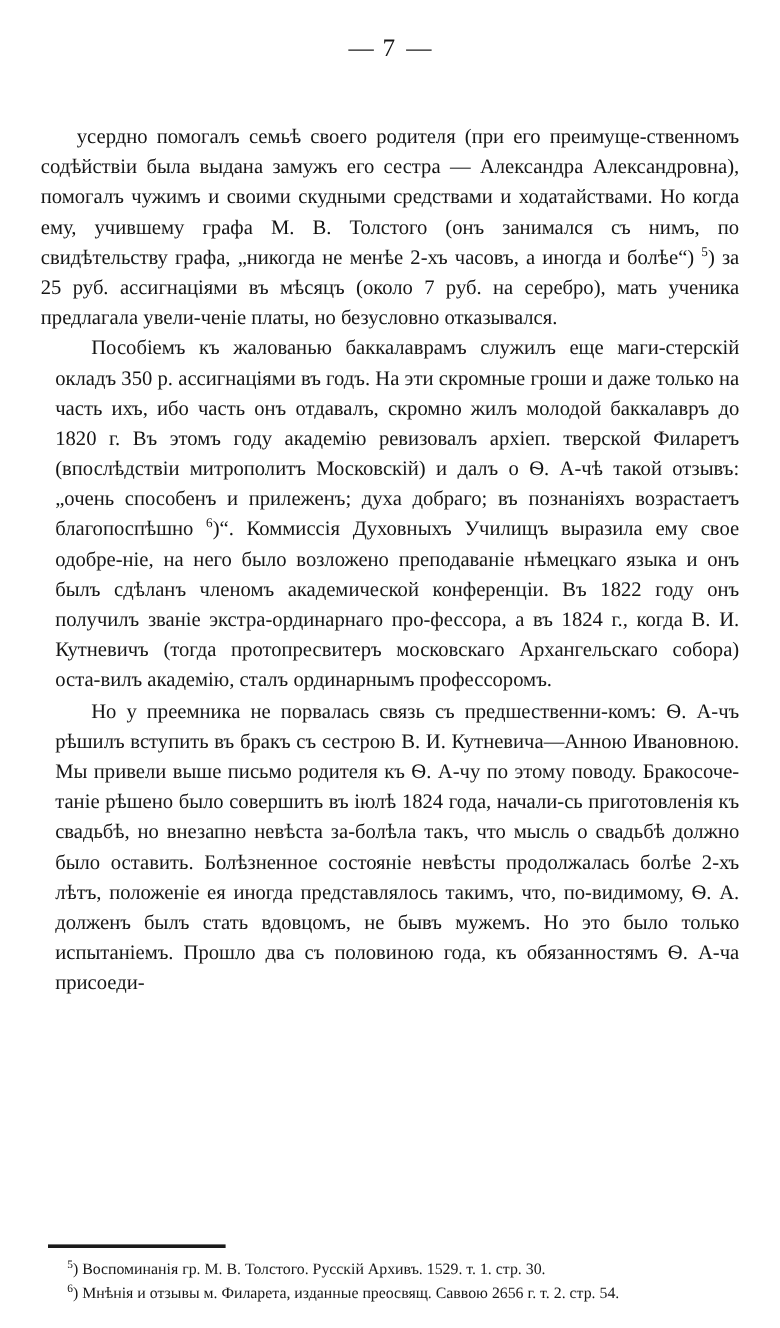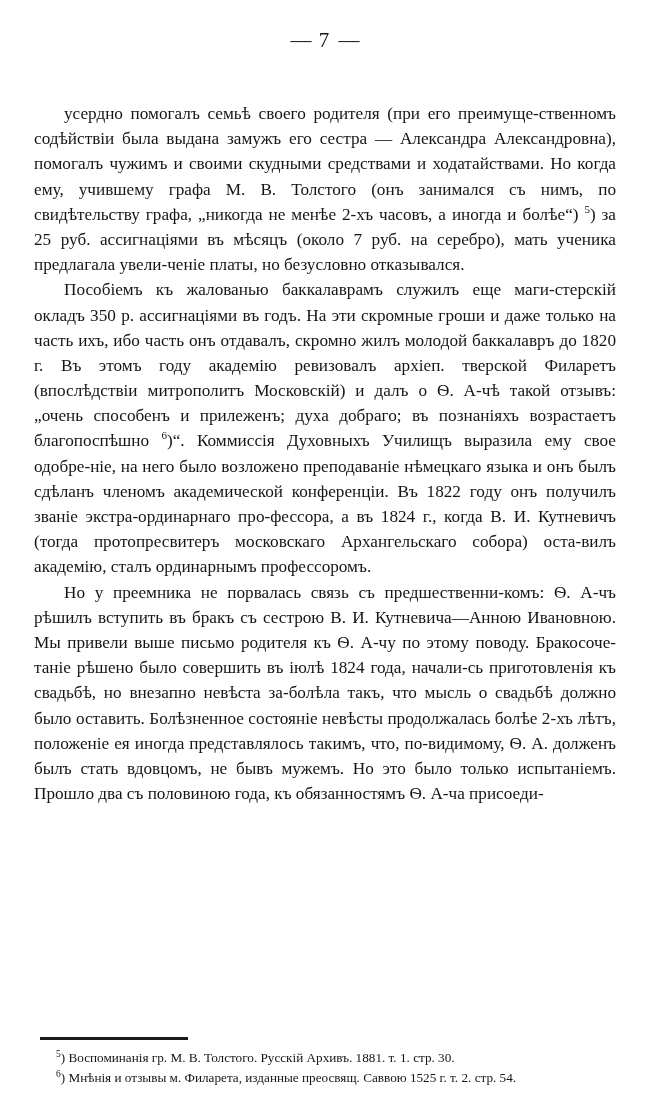--- a/index.html
+++ b/index.html
@@ -43,20 +43,21 @@
     margin: 0 0 0 0;
     text-indent: 30px;
     text-align: justify;
   }
   .para.first {
     text-indent: 30px;
     margin-top: 48px;
   }
   .para + .para {
     margin-top: 0px;
+    margin-left: 12px;
   }
   sup.note {
     font-size: 11px;
     vertical-align: super;
     line-height: 0;
   }
   .footnote-area {
     position: absolute;
     left: 34px;
     right: 34px;
@@ -97,17 +98,17 @@
     <p class="para first"><span>усердно помогалъ семьѣ своего родителя (при его преимуще-ственномъ содѣйствіи была выдана замужъ его сестра — Александра Александровна), помогалъ чужимъ и своими скудными средствами и ходатайствами. Но когда ему, учившему графа М. В. Толстого (онъ занимался съ нимъ, по свидѣтельству графа, „никогда не менѣе 2-хъ часовъ, а иногда и болѣе“) </span><sup class="note">5</sup><span>) за 25 руб. ассигнаціями въ мѣсяцъ (около 7 руб. на серебро), мать ученика предлагала увели-ченіе платы, но безусловно отказывался.</span></p>
 
     <p class="para"><span>Пособіемъ къ жалованью баккалаврамъ служилъ еще маги-стерскій окладъ 350 р. ассигнаціями въ годъ. На эти скромные гроши и даже только на часть ихъ, ибо часть онъ отдавалъ, скромно жилъ молодой баккалавръ до 1820 г. Въ этомъ году академію ревизовалъ архіеп. тверской Филаретъ (впослѣдствіи митрополитъ Московскій) и далъ о Ѳ. А-чѣ такой отзывъ: „очень способенъ и прилеженъ; духа добраго; въ познаніяхъ возрастаетъ благопоспѣшно </span><sup class="note">6</sup><span>)“. Коммиссія Духовныхъ Училищъ выразила ему свое одобре-ніе, на него было возложено преподаваніе нѣмецкаго языка и онъ былъ сдѣланъ членомъ академической конференціи. Въ 1822 году онъ получилъ званіе экстра-ординарнаго про-фессора, а въ 1824 г., когда В. И. Кутневичъ (тогда протопресвитеръ московскаго Архангельскаго собора) оста-вилъ академію, сталъ ординарнымъ профессоромъ.</span></p>
 
     <p class="para"><span>Но у преемника не порвалась связь съ предшественни-комъ: Ѳ. А-чъ рѣшилъ вступить въ бракъ съ сестрою В. И. Кутневича—Анною Ивановною. Мы привели выше письмо родителя къ Ѳ. А-чу по этому поводу. Бракосоче-таніе рѣшено было совершить въ іюлѣ 1824 года, начали-сь приготовленія къ свадьбѣ, но внезапно невѣста за-болѣла такъ, что мысль о свадьбѣ должно было оставить. Болѣзненное состояніе невѣсты продолжалась болѣе 2-хъ лѣтъ, положеніе ея иногда представлялось такимъ, что, по-видимому, Ѳ. А. долженъ былъ стать вдовцомъ, не бывъ мужемъ. Но это было только испытаніемъ. Прошло два съ половиною года, къ обязанностямъ Ѳ. А-ча присоеди-</span></p>
 
   </div>
 
   <div class="footnote-area">
     <hr class="fn-rule">
-    <p class="footnote"><sup>5</sup><span>) Воспоминанія гр. М. В. Толстого. Русскій Архивъ. 1881. т. 1. стр. 30.</span></p>
-    <p class="footnote"><sup>6</sup><span>) Мнѣнія и отзывы м. Филарета, изданные преосвящ. Саввою 1525 г. т. 2. стр. 54.</span></p>
+    <p class="footnote"><sup>5</sup><span>) Воспоминанія гр. М. В. Толстого. Русскій Архивъ. 1529. т. 1. стр. 30.</span></p>
+    <p class="footnote"><sup>6</sup><span>) Мнѣнія и отзывы м. Филарета, изданные преосвящ. Саввою 2656 г. т. 2. стр. 54.</span></p>
   </div>
 
 </div>
 
 </body></html>

